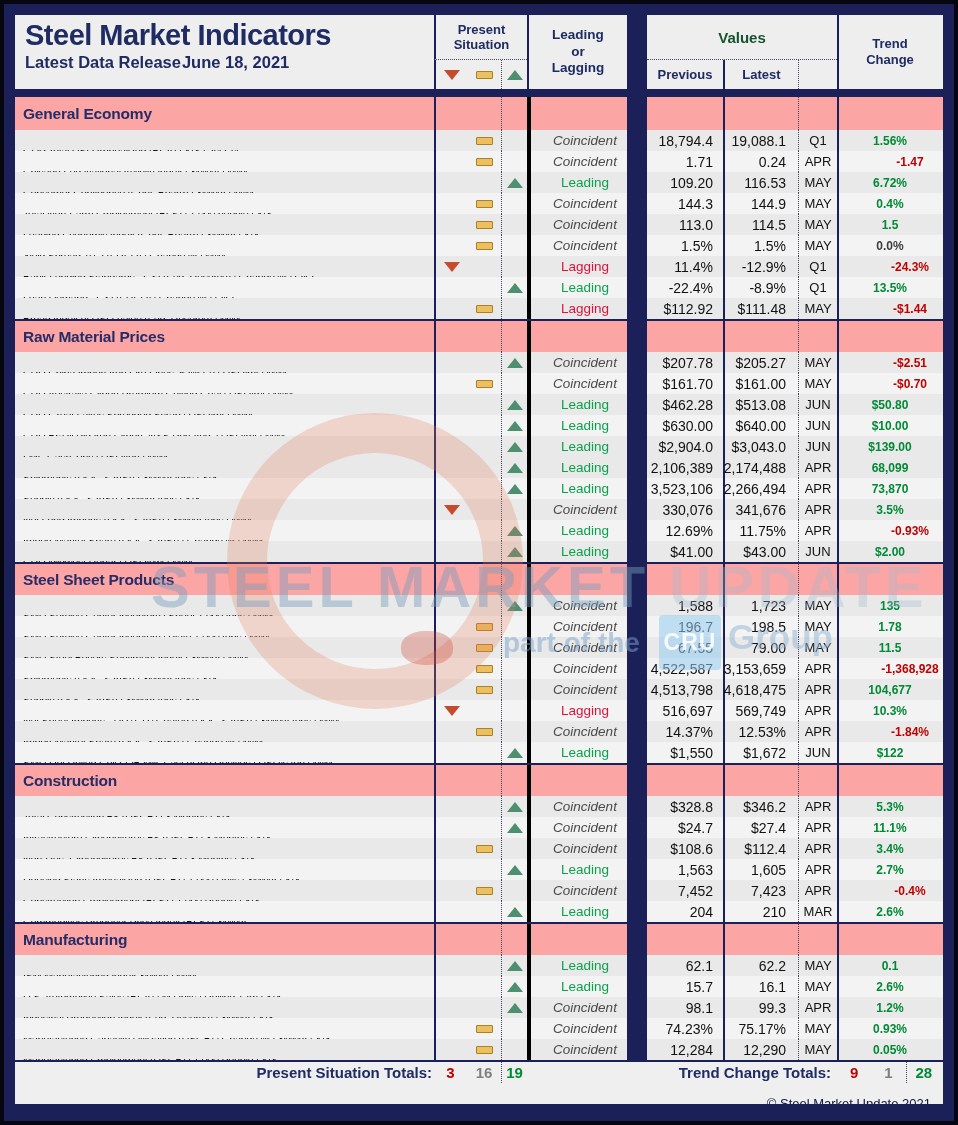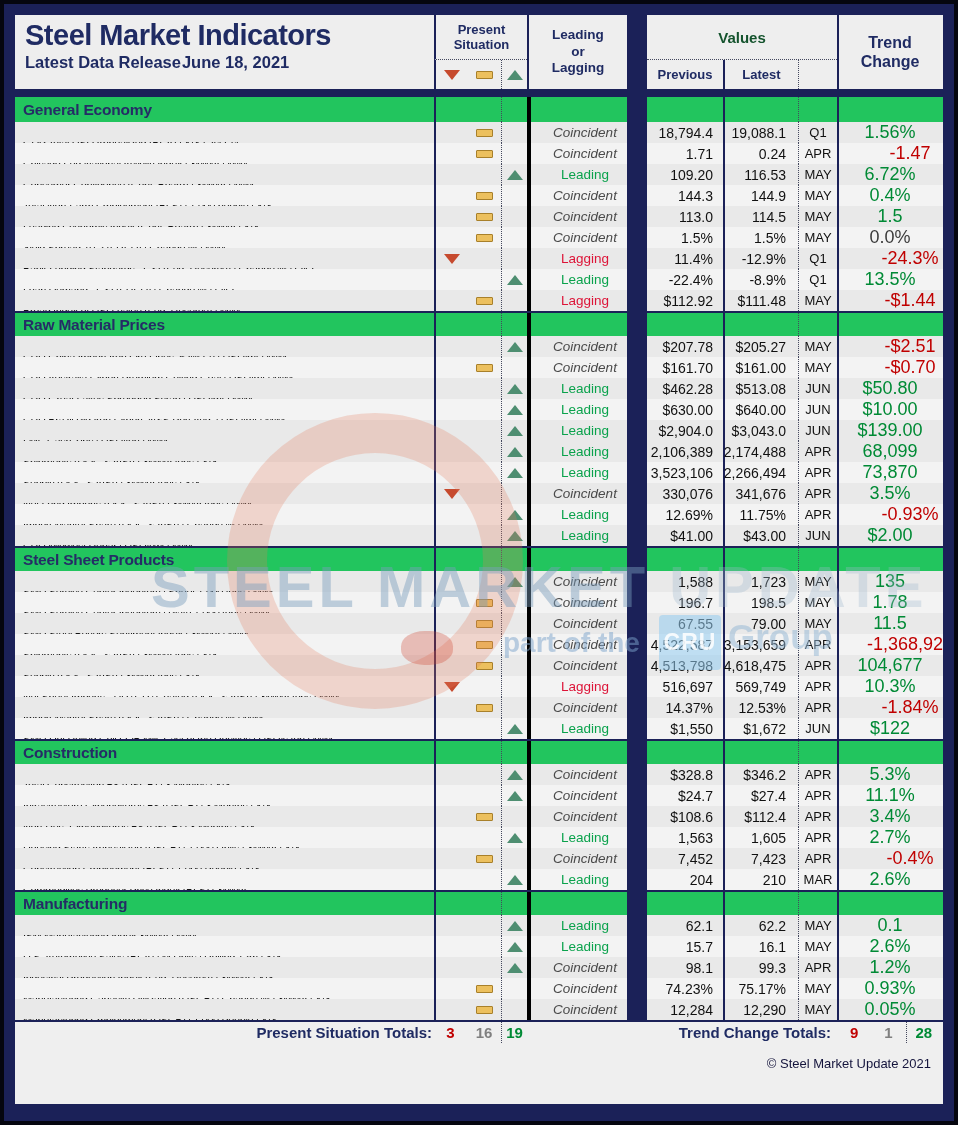--- a/index.html
+++ b/index.html
@@ -23,57 +23,57 @@
           font-size:13px; font-weight:bold; color:#1f2b63; line-height:1.15; padding:2px 6px 0 6px; }
   .h-cycle { grid-column:5; grid-row:1/3; border-left:2px solid #1b2158; display:flex; align-items:center; justify-content:center;
              text-align:center; font-size:13.5px; font-weight:bold; color:#1f2b63; white-space:pre-line; line-height:1.25; }
   .h-gap { grid-column:6; grid-row:1/3; background:#1b2158; }
   .h-values { grid-column:7/10; grid-row:1; border-bottom:1px dotted #44485e; display:flex; align-items:center; justify-content:center;
               font-size:15px; font-weight:bold; color:#14532d; }
   .h-prev { grid-column:7; grid-row:2; display:flex; align-items:center; justify-content:center; font-size:13px; font-weight:bold; color:#1f2b63; }
   .h-latest { grid-column:8; grid-row:2; border-left:2px solid #1b2158; display:flex; align-items:center; justify-content:center; font-size:13px; font-weight:bold; color:#1f2b63; }
   .h-month { grid-column:9; grid-row:2; border-left:1px dotted #44485e; }
   .h-trend { grid-column:10; grid-row:1/3; border-left:2px solid #1b2158; display:flex; align-items:center; justify-content:center;
-             text-align:center; font-size:16px; font-weight:bold; color:#1f2b63; line-height:1.2; padding:0 10px; }
+             text-align:center; font-size:13px; font-weight:bold; color:#1f2b63; line-height:1.2; padding:0 10px; }
   .h-mk { display:flex; align-items:center; justify-content:center; grid-row:2; }
   .h-mk-down { grid-column:2; border-left:2px solid #1b2158; }
   .h-mk-mid  { grid-column:3; }
   .h-mk-up   { grid-column:4; border-left:1px dotted #44485e; }
 
   .navy-band { height:8px; background:#1b2158; }
 
   
   .row { align-items:stretch; }
   .cell { display:flex; align-items:center; min-width:0; }
   .c-down  { border-left:2px solid #1b2158; justify-content:center; }
   .c-mid   { justify-content:center; }
   .c-up    { border-left:1px dotted #44485e; justify-content:center; }
   .c-cycle { border-left:4px solid #000000; justify-content:center;padding-left:12px; }
   .c-gap   { background:#1b2158; }
   .c-prev  { justify-content:flex-end; padding-right:10px; }
   .c-latest{ border-left:2px solid #1b2158; justify-content:flex-end; padding-right:12px; }
   .c-month { border-left:1px dotted #44485e; justify-content:center; }
   .c-trend { border-left:2px solid #1b2158; justify-content:center; }
 
-  .sec-head { height:25px; background:#22c55e; border-top:2px solid #1b2158; }
+  .sec-head { height:33px; background:#fca5a5; border-top:2px solid #1b2158; }
   .sec:first-child .sec-head { border-top:none; }
   .sec-title { font-size:15.5px; font-weight:bold; color:#252c66; padding-left:8px; letter-spacing:-0.2px; }
 
   .data-row { height:21px; }
   .sec-rows .data-row:nth-child(odd)  { background:#e9e9e9; }
   .sec-rows .data-row:nth-child(even) { background:#f3f3f3; }
 
   .r-name { font-size:11px; color:#141414; padding-left:8px; letter-spacing:-0.4px; white-space:nowrap; overflow:hidden;margin-top:20px; }
   .r-cycle { font-size:13.5px; }
   .cyc-coin { color:#4a4a4a; font-style:italic; }
   .cyc-lead { color:#0aa24c; }
   .cyc-lag  { color:#dd1438; }
   .r-num { font-size:14px; color:#111111; white-space:nowrap; }
   .r-month { font-size:13px; color:#111111; }
-  .r-trend { font-size:18px; font-weight:normal; }
+  .r-trend { font-size:12px; font-weight:bold; }
   .tr-pos { color:#008a35; }
   .tr-neg { color:#c00000;padding-left:40px; }
   .tr-neutral { color:#3c3c3c; }
 
   
   .mk-dash { display:inline-block; width:17px; height:8px; background:#ecc05e; border:1px solid #a8802a; border-radius:1px; }
   .mk-up   { display:inline-block; width:0; height:0; border-left:8px solid transparent; border-right:8px solid transparent; border-bottom:10px solid #4e8e71; }
   .mk-down { display:inline-block; width:0; height:0; border-left:8px solid transparent; border-right:8px solid transparent; border-top:10px solid #c64a2e; }
 
   

